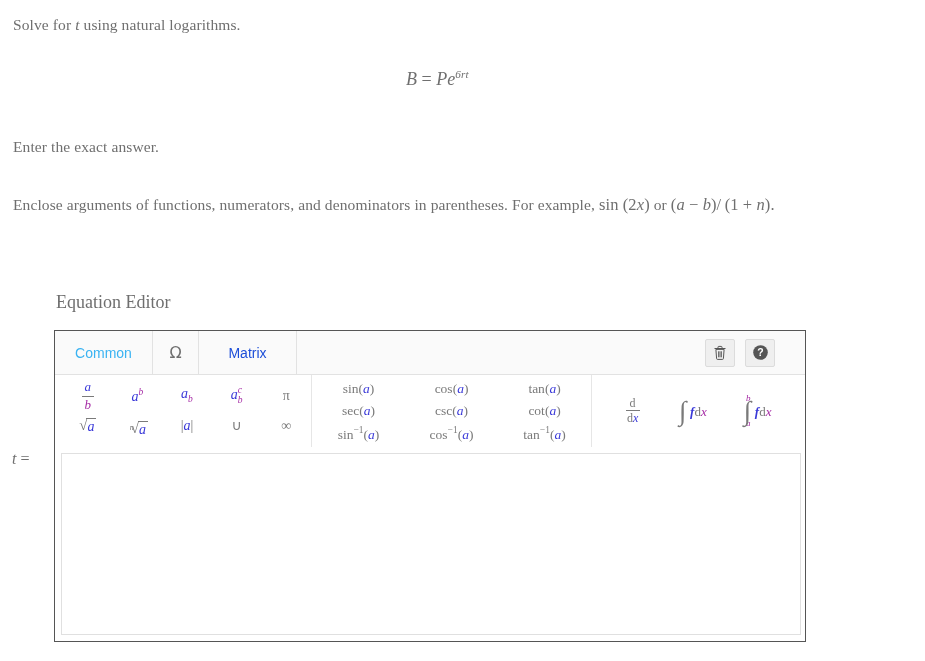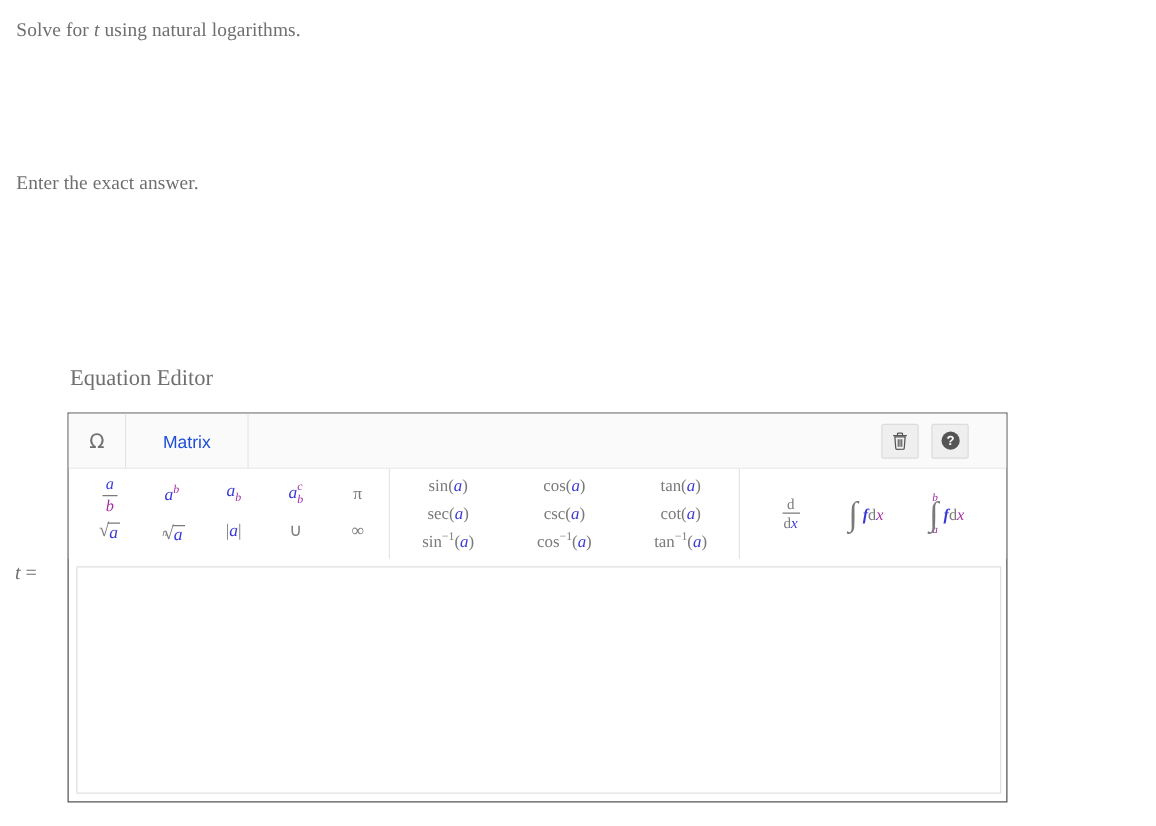--- a/index.html
+++ b/index.html
@@ -249,31 +249,42 @@
 </style>
 </head>
 <body>
 
 <div class="page">
 
   <div class="prompt" id="prompt-line1">
     <span>Solve for </span><span class="mvar">t</span><span> using natural logarithms.</span>
   </div>
 
+  <div class="equation">
+    <span class="eqinner">
+      <i>B</i>
+      <span>=</span>
+      <i>P</i><i>e</i><sup>6rt</sup>
+    </span>
+  </div>
 
   <div class="prompt" id="prompt-line2">Enter the exact answer.</div>
 
+  <div class="prompt" id="prompt-line3">
+    <span>Enclose arguments of functions, numerators, and denominators in parentheses. For example, </span><span class="mathinline">sin&nbsp;(2<i>x</i>)</span><span> or </span><span class="mathinline">(<i>a</i> − <i>b</i>)/ (1 + <i>n</i>).</span>
+  </div>
 
   <div id="editor-title">Equation Editor</div>
 
   <div id="eq-left-label"><i>t</i>&nbsp;=</div>
 
   <div id="editor-box">
 
     <div id="tabstrip">
+      <div class="tab active">Common</div>
       <div class="tab omega">Ω</div>
       <div class="tab">Matrix</div>
       <div class="tab filler">
         <div style="flex:1"></div>
         <div class="tool-buttons">
           <div class="tool-btn">
             <svg width="14" height="16" viewBox="0 0 14 16" aria-hidden="true">
               <path d="M1.5 3.5h11" stroke="#555" stroke-width="1" fill="none"></path>
               <path d="M5 3.5V2.2a.8.8 0 0 1 .8-.8h2.4a.8.8 0 0 1 .8.8V3.5" stroke="#555" stroke-width="1" fill="none"></path>
               <path d="M2.9 4.4h8.2l-.7 9.2a.9.9 0 0 1-.9.8H4.5a.9.9 0 0 1-.9-.8z" stroke="#555" stroke-width="1" fill="none"></path>

